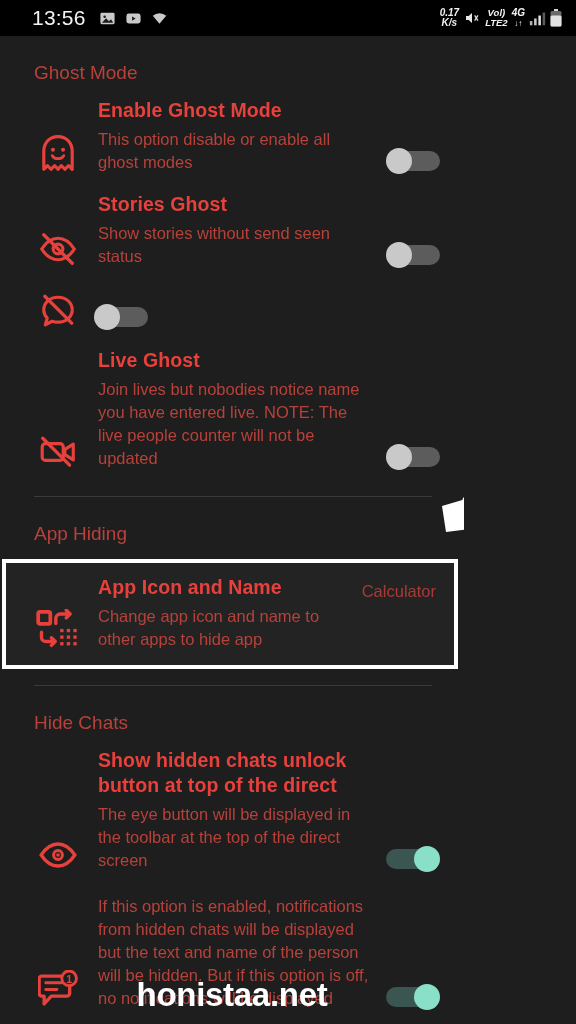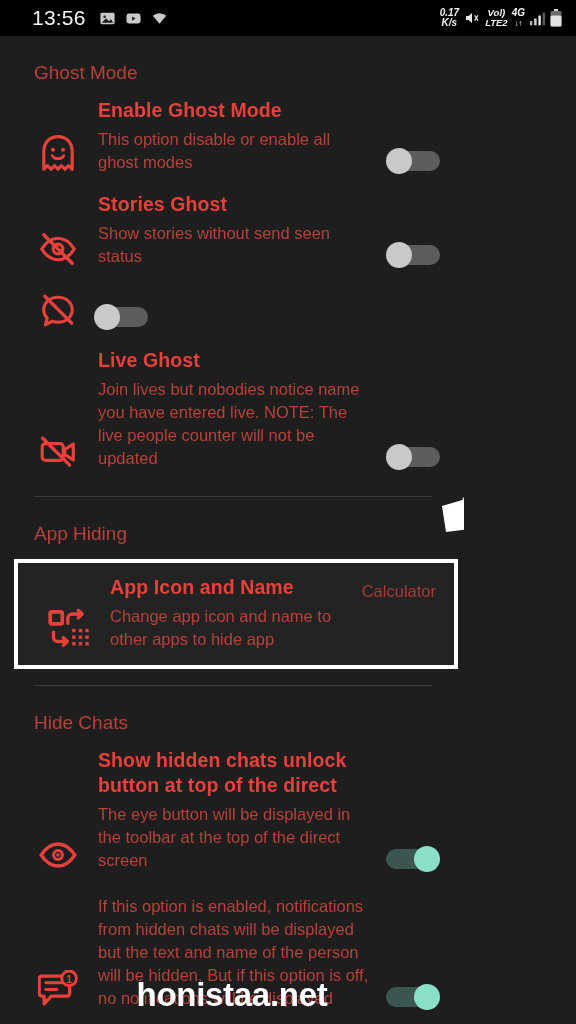--- a/index.html
+++ b/index.html
@@ -97,21 +97,21 @@
 
   
   .divider {
     height: 1px; background: #3a3a3a;
     margin: 16px 32px 0 34px;
   }
 
   
   .highlight-box {
     border: 4px solid #ffffff;
-    margin: 8px 6px 0 14px;
+    margin: 8px 6px 0 2px;
     background: #232323;
   }
   .highlight-box .row { padding: 12px 18px 14px 24px; }
 
   
   .arrow-annot {
     position: absolute;
     left: 424px; top: 338px;
     width: 160px; height: 175px;
     pointer-events: none;

